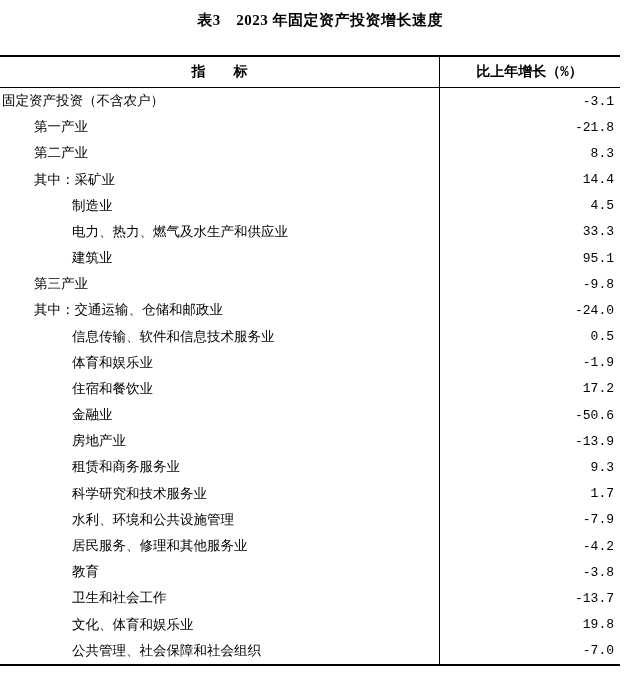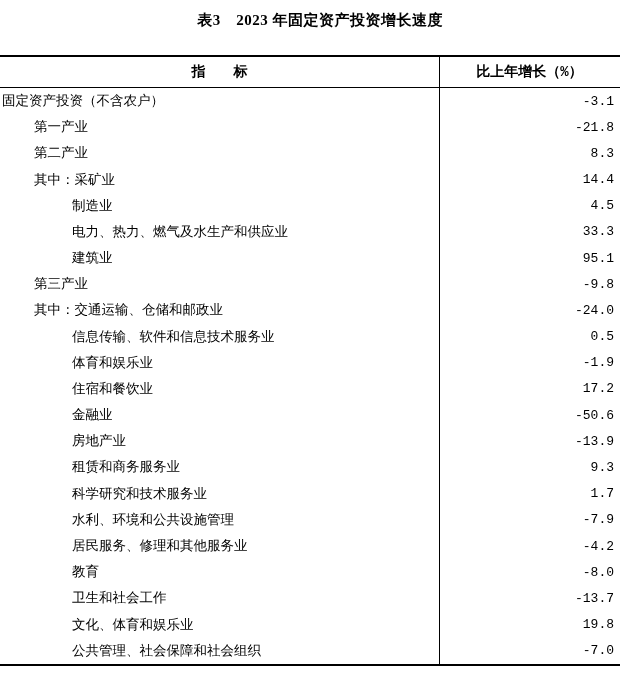--- a/index.html
+++ b/index.html
@@ -169,21 +169,21 @@
         <div class="row">
           <div class="cell-label indent-2"><span>水利、环境和公共设施管理</span></div>
           <div class="cell-value">-7.9</div>
         </div>
         <div class="row">
           <div class="cell-label indent-2"><span>居民服务、修理和其他服务业</span></div>
           <div class="cell-value">-4.2</div>
         </div>
         <div class="row">
           <div class="cell-label indent-2"><span>教育</span></div>
-          <div class="cell-value">-8.0</div>
+          <div class="cell-value">-3.8</div>
         </div>
         <div class="row">
           <div class="cell-label indent-2"><span>卫生和社会工作</span></div>
           <div class="cell-value">-13.7</div>
         </div>
         <div class="row">
           <div class="cell-label indent-2"><span>文化、体育和娱乐业</span></div>
           <div class="cell-value">19.8</div>
         </div>
         <div class="row">

